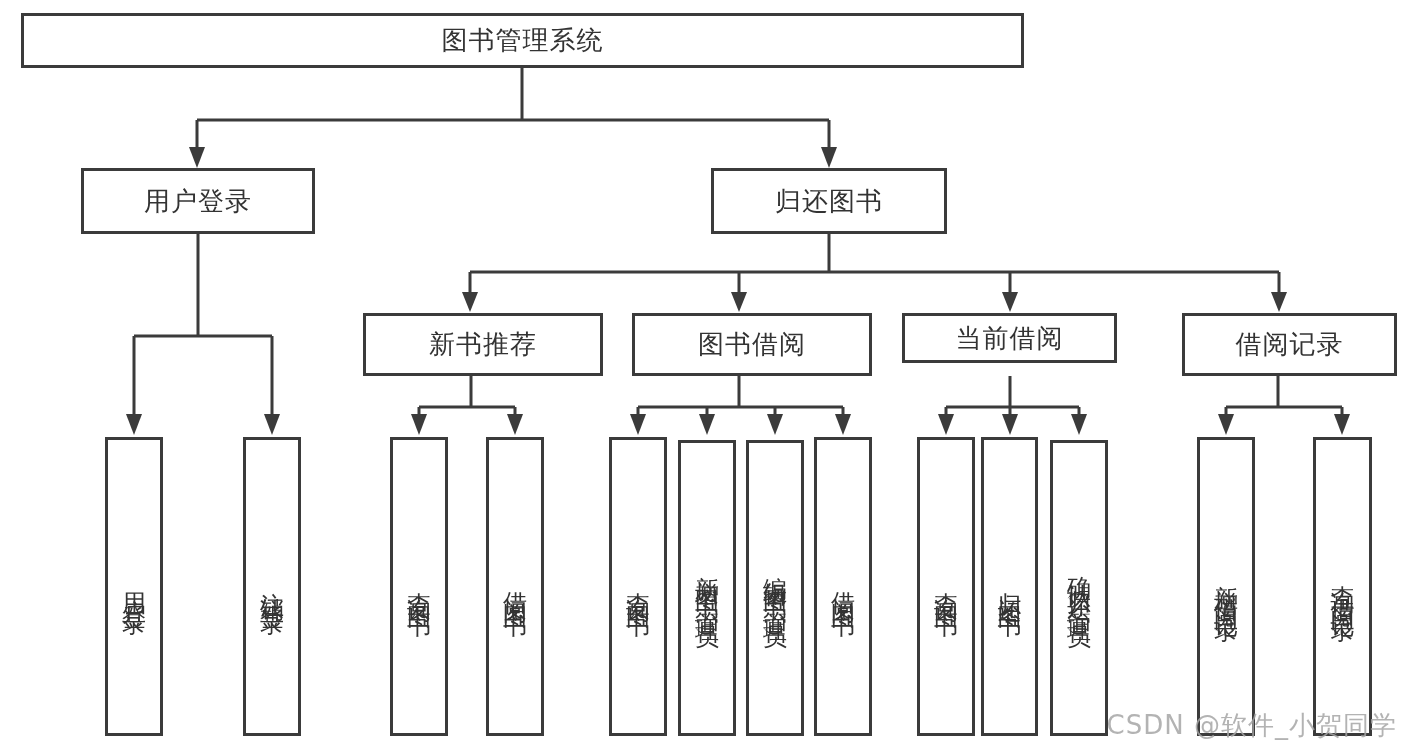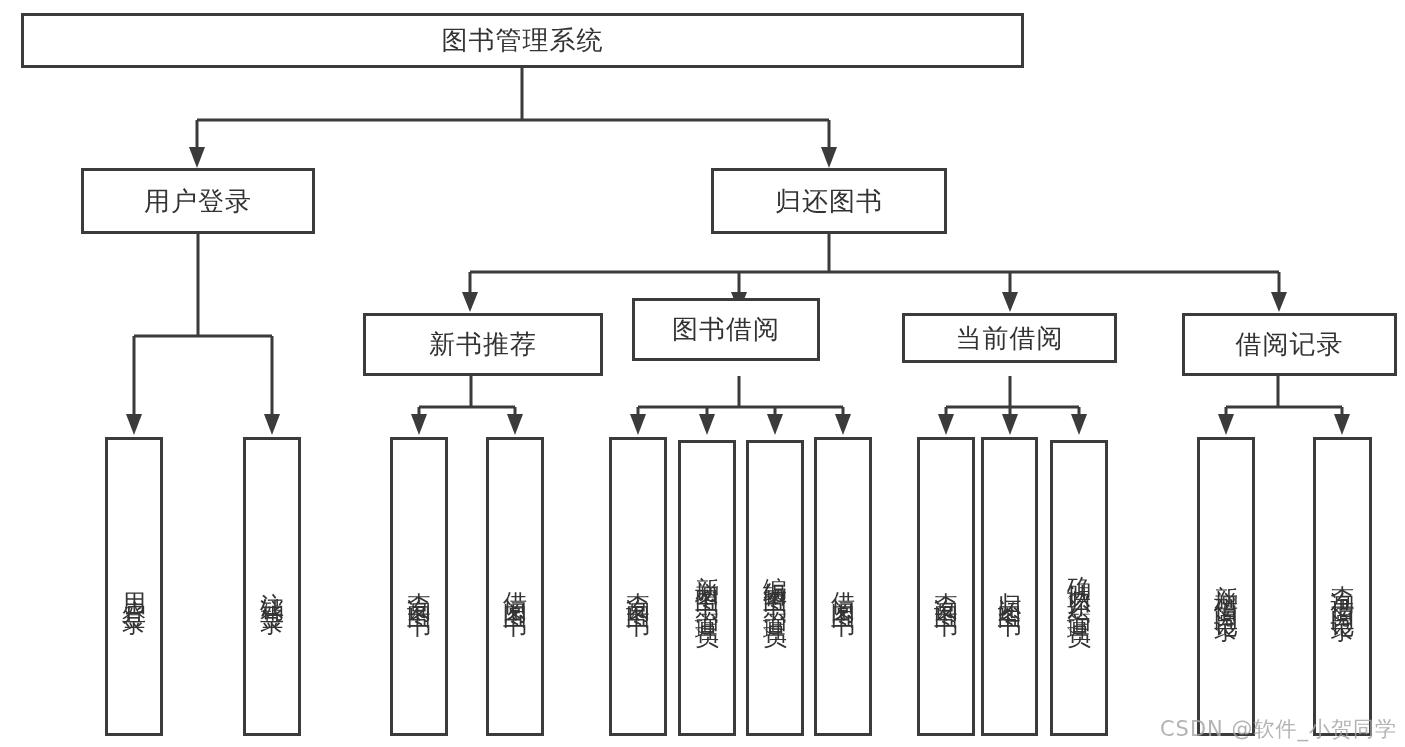--- a/index.html
+++ b/index.html
@@ -23,21 +23,21 @@
     display:flex;align-items:center;justify-content:center;
     white-space:nowrap;
   }
   .hbox{font-size:26px;letter-spacing:1px;}
   .vbox{
     font-size:24px;letter-spacing:7px;
     writing-mode:vertical-rl;text-orientation:mixed;
   }
   .watermark{
     position:absolute;right:8px;bottom:4px;z-index:5;
-    font-size:21px;letter-spacing:1px;color:var(--watermark);opacity:.85;
+    font-size:26px;letter-spacing:1px;color:var(--watermark);opacity:.85;
   }
 </style>
 </head>
 <body>
 
 <div class="canvas">
 
   <svg class="wires" viewBox="0 0 1405 747" aria-hidden="true">
 
     <path d="M522 68 V120 M197 120 H829 M197 120 V149 M829 120 V149"></path>
@@ -73,21 +73,21 @@
     <polygon points="1218,414 1234,414 1226,435"></polygon>
     <polygon points="1334,414 1350,414 1342,435"></polygon>
   </svg>
 
   <div class="node hbox" style="left:21px;top:13px;width:1003px;height:55px">图书管理系统</div>
 
   <div class="node hbox" style="left:81px;top:168px;width:234px;height:66px">用户登录</div>
   <div class="node hbox" style="left:711px;top:168px;width:236px;height:66px">归还图书</div>
 
   <div class="node hbox" style="left:363px;top:313px;width:240px;height:63px">新书推荐</div>
-  <div class="node hbox" style="left:632px;top:298px;width:188px;height:63px">图书借阅</div>
+  <div class="node hbox" style="left:632px;top:313px;width:240px;height:63px">图书借阅</div>
   <div class="node hbox" style="left:902px;top:313px;width:215px;height:50px">当前借阅</div>
   <div class="node hbox" style="left:1182px;top:313px;width:215px;height:63px">借阅记录</div>
 
   <div class="node vbox" style="left:105px;top:437px;width:58px;height:299px">用户登录</div>
   <div class="node vbox" style="left:243px;top:437px;width:58px;height:299px">注销登录</div>
 
   <div class="node vbox" style="left:390px;top:437px;width:58px;height:299px">查询图书</div>
   <div class="node vbox" style="left:486px;top:437px;width:58px;height:299px">借阅图书</div>
 
   <div class="node vbox" style="left:609px;top:437px;width:58px;height:299px">查询图书</div>

